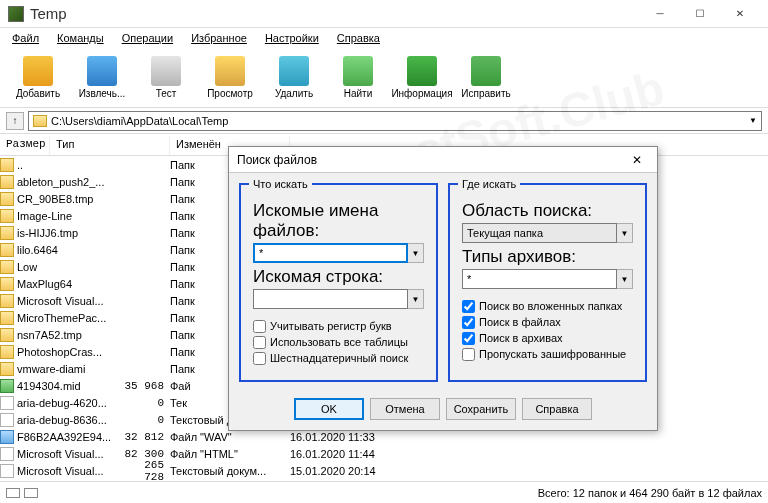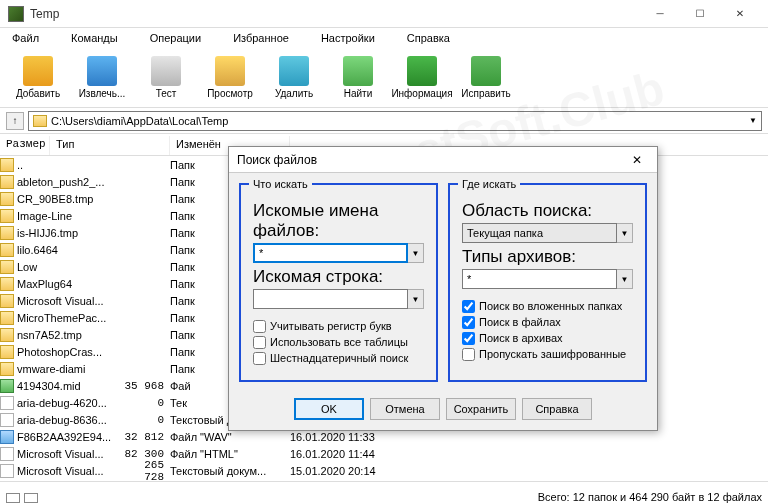--- a/index.html
+++ b/index.html
@@ -1,26 +1,26 @@
 <!DOCTYPE html>
 <html><head>
 <meta charset="utf-8">
 <style>
 * { box-sizing: border-box; margin: 0; padding: 0; font-family: 'Segoe UI', Tahoma, sans-serif; }
 body { background: #fff; width: 768px; height: 503px; overflow: hidden; position: relative; font-size: 11px; color: #000; }
 
 
 .titlebar { height: 28px; display: flex; align-items: center; padding: 0 8px; border-bottom: 1px solid #ddd; }
 .titlebar-icon { width: 16px; height: 16px; background: linear-gradient(135deg,#4a7c2e,#2d5016); border: 1px solid #666; margin-right: 6px; }
-.titlebar-title { font-size: 12px; color: #333; flex: 1; }
+.titlebar-title { font-size: 15px; color: #333; flex: 1; }
 .win-controls { display: flex; gap: 0; }
 .win-btn { width: 40px; height: 24px; display: flex; align-items: center; justify-content: center; font-size: 10px; color: #333; cursor: pointer; }
 
 
-.menubar { height: 20px; display: flex; align-items: center; padding: 0 4px; gap: 16px; }
+.menubar { height: 20px; display: flex; align-items: center; padding: 0 4px; gap: 2px; text-decoration: underline; }
 .menu-item { padding: 2px 8px; font-size: 11px; cursor: pointer; }
 
 
 .toolbar { height: 60px; display: flex; align-items: center; padding: 4px 8px; gap: 4px; border-bottom: 1px solid #ddd; }
 .tool-btn { display: flex; flex-direction: column; align-items: center; justify-content: center; width: 60px; height: 52px; cursor: pointer; font-size: 10px; }
 .tool-icon { width: 30px; height: 30px; border-radius: 3px; margin-bottom: 2px; }
 .ic-add { background: linear-gradient(#f5c542,#e89b1c); }
 .ic-ext { background: linear-gradient(#5db3f0,#2e7cc7); }
 .ic-test { background: linear-gradient(#e5e5e5,#b5b5b5); }
 .ic-view { background: linear-gradient(#ffd966,#d9a441); }
@@ -49,21 +49,21 @@
 .fl-row .col-name { display: flex; align-items: center; gap: 3px; overflow: hidden; white-space: nowrap; }
 .fl-row .col-size { padding-right: 6px; }
 .file-ic { width: 14px; height: 14px; flex-shrink: 0; }
 .ic-folder { background: linear-gradient(#ffe9a3,#f5c95e); border: 1px solid #c9a227; }
 .ic-file { background: #fff; border: 1px solid #b0b0b0; position: relative; }
 .ic-mid { background: linear-gradient(#9de09d,#5ab85a); border: 1px solid #3a8a3a; }
 .ic-txt { background: #fff; border: 1px solid #b0b0b0; }
 .ic-wav { background: linear-gradient(#b0d8ff,#6ab0e8); border: 1px solid #3a80c0; }
 
 
-.statusbar { position: absolute; bottom: 0; left: 0; right: 0; height: 22px; border-top: 1px solid #ddd; display: flex; align-items: flex-end; padding: 0 6px; font-size: 11px; }
+.statusbar { position: absolute; bottom: 0; left: 0; right: 0; height: 22px; border-top: 1px solid #ddd; display: flex; align-items: center; padding: 0 6px; font-size: 11px; }
 .status-left { width: 40px; display:flex; gap:4px; align-items:center; }
 .status-right { margin-left: auto; }
 .sb-ic { width:14px; height:10px; border:1px solid #888; }
 
 
 .dialog { position: absolute; top: 146px; left: 228px; width: 430px; background: #f0f0f0; border: 1px solid #888; box-shadow: 2px 2px 8px rgba(0,0,0,0.3); }
 .dlg-title { height: 26px; background: #fff; border-bottom: 1px solid #ccc; display: flex; align-items: center; padding: 0 8px; font-size: 12px; }
 .dlg-close { margin-left: auto; width: 24px; height: 20px; display: flex; align-items: center; justify-content: center; cursor: pointer; font-size: 12px; }
 .dlg-body { padding: 10px; display: flex; gap: 10px; }
 .dlg-col { flex: 1; border: 2px solid #1d4ed8; padding: 12px; position: relative; }

